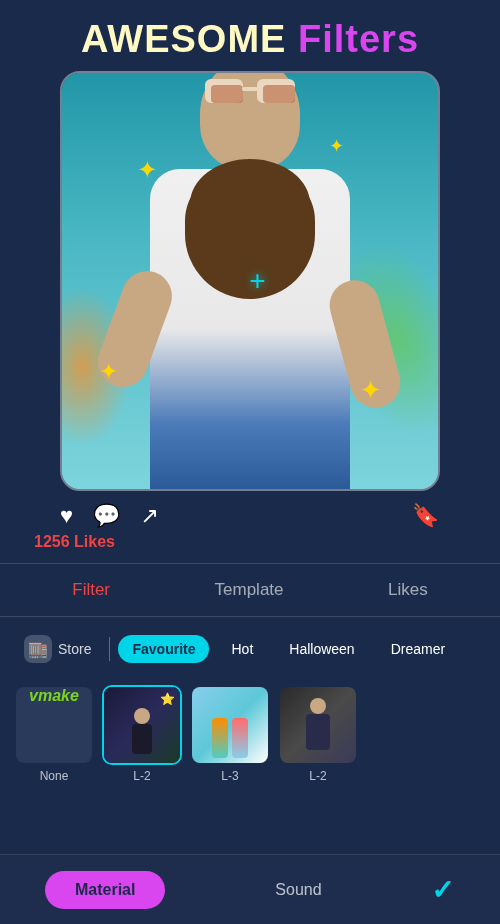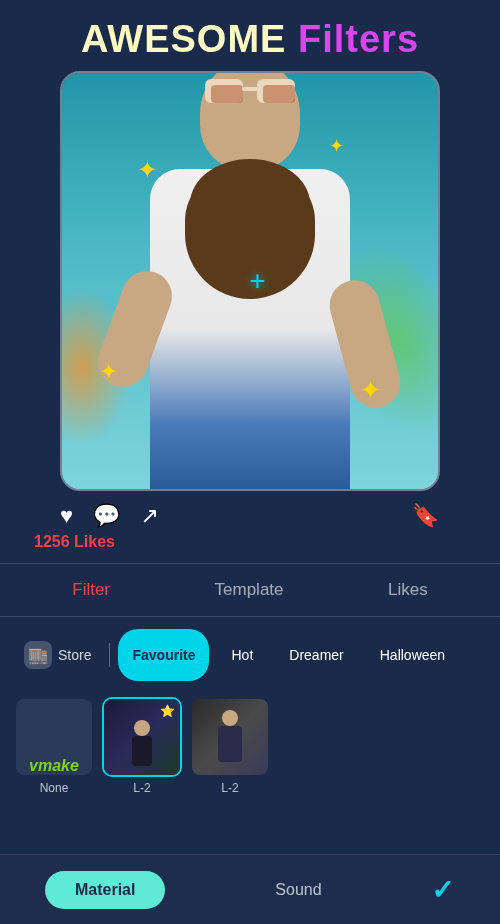--- a/index.html
+++ b/index.html
@@ -302,21 +302,21 @@
       display: flex;
       align-items: center;
       gap: 8px;
       padding: 12px 14px;
       overflow-x: auto;
       scrollbar-width: none;
     }
     .filter-chips::-webkit-scrollbar { display: none; }
 
     .chip {
-      padding: 18px 14px;
+      padding: 6px 14px;
       border-radius: 20px;
       font-size: 14px;
       font-weight: 500;
       white-space: nowrap;
       cursor: pointer;
       color: white;
       background: transparent;
       border: none;
     }
     .chip.active {
@@ -379,21 +379,21 @@
     }
     .thumb-label {
       color: rgba(255,255,255,0.7);
       font-size: 12px;
     }
 
     
     .thumb-none {
       background: #2a3a5a;
       display: flex;
-      align-items: flex-end;
+      align-items: flex-start;
       justify-content: center;
       width: 100%;
       height: 100%;
     }
     .vmahe-logo {
       color: #7ED321;
       font-size: 16px;
       font-weight: 800;
       font-style: italic;
     }
@@ -484,21 +484,21 @@
       color: rgba(255,255,255,0.7);
       font-size: 16px;
       font-weight: 500;
       cursor: pointer;
       display: flex;
       align-items: center;
       justify-content: center;
       padding: 8px 20px;
     }
     .nav-item.material-tab {
-      background: #5eead4;
+      background: #d946ef;
       color: #1a2a4a;
       font-weight: 700;
       border-radius: 25px;
       padding: 10px 30px;
     }
     .nav-check {
       color: #00d4e8;
       font-size: 28px;
       font-weight: 700;
     }
@@ -566,22 +566,22 @@
 </div>
 
 <div class="filter-chips">
   <div class="chip-store">
     <div class="store-icon-wrap">🏬</div>
     <span>Store</span>
   </div>
   <div class="divider-chip"></div>
   <button class="chip active">Favourite</button>
   <button class="chip">Hot</button>
+  <button class="chip">Halloween</button>
   <button class="chip">Dreamer</button>
-  <button class="chip">Halloween</button>
 </div>
 
 <div class="filter-thumbnails">
 
   <div class="filter-thumb">
     <div class="thumb-img">
       <div class="thumb-none">
         <span class="vmahe-logo">vmake</span>
       </div>
     </div>
@@ -594,20 +594,31 @@
         <div class="mini-star">⭐</div>
         <div class="mini-figure">
           <div class="mini-head"></div>
           <div class="mini-body"></div>
         </div>
       </div>
     </div>
     <span class="thumb-label">L-2</span>
   </div>
 
+  <div class="filter-thumb">
+    <div class="thumb-img">
+      <div class="thumb-l3" style="position:relative;">
+        <div class="l3-figures">
+          <div class="l3-fig" style="background:linear-gradient(180deg,#ff8c00 0%,#4ecdc4 100%);"></div>
+          <div class="l3-fig" style="background:linear-gradient(180deg,#ff6b6b 0%,#87ceeb 100%);"></div>
+        </div>
+      </div>
+    </div>
+    <span class="thumb-label">L-3</span>
+  </div>
 
 
   <div class="filter-thumb">
     <div class="thumb-img">
       <div class="thumb-l2b" style="position:relative;">
         <div style="position:absolute;bottom:5px;left:50%;transform:translateX(-50%);width:40px;height:60px;">
           <div style="width:16px;height:16px;background:#c8a882;border-radius:50%;margin:0 auto;"></div>
           <div style="width:24px;height:36px;background:#2a2a4a;border-radius:4px;margin:0 auto;"></div>
         </div>
       </div>

